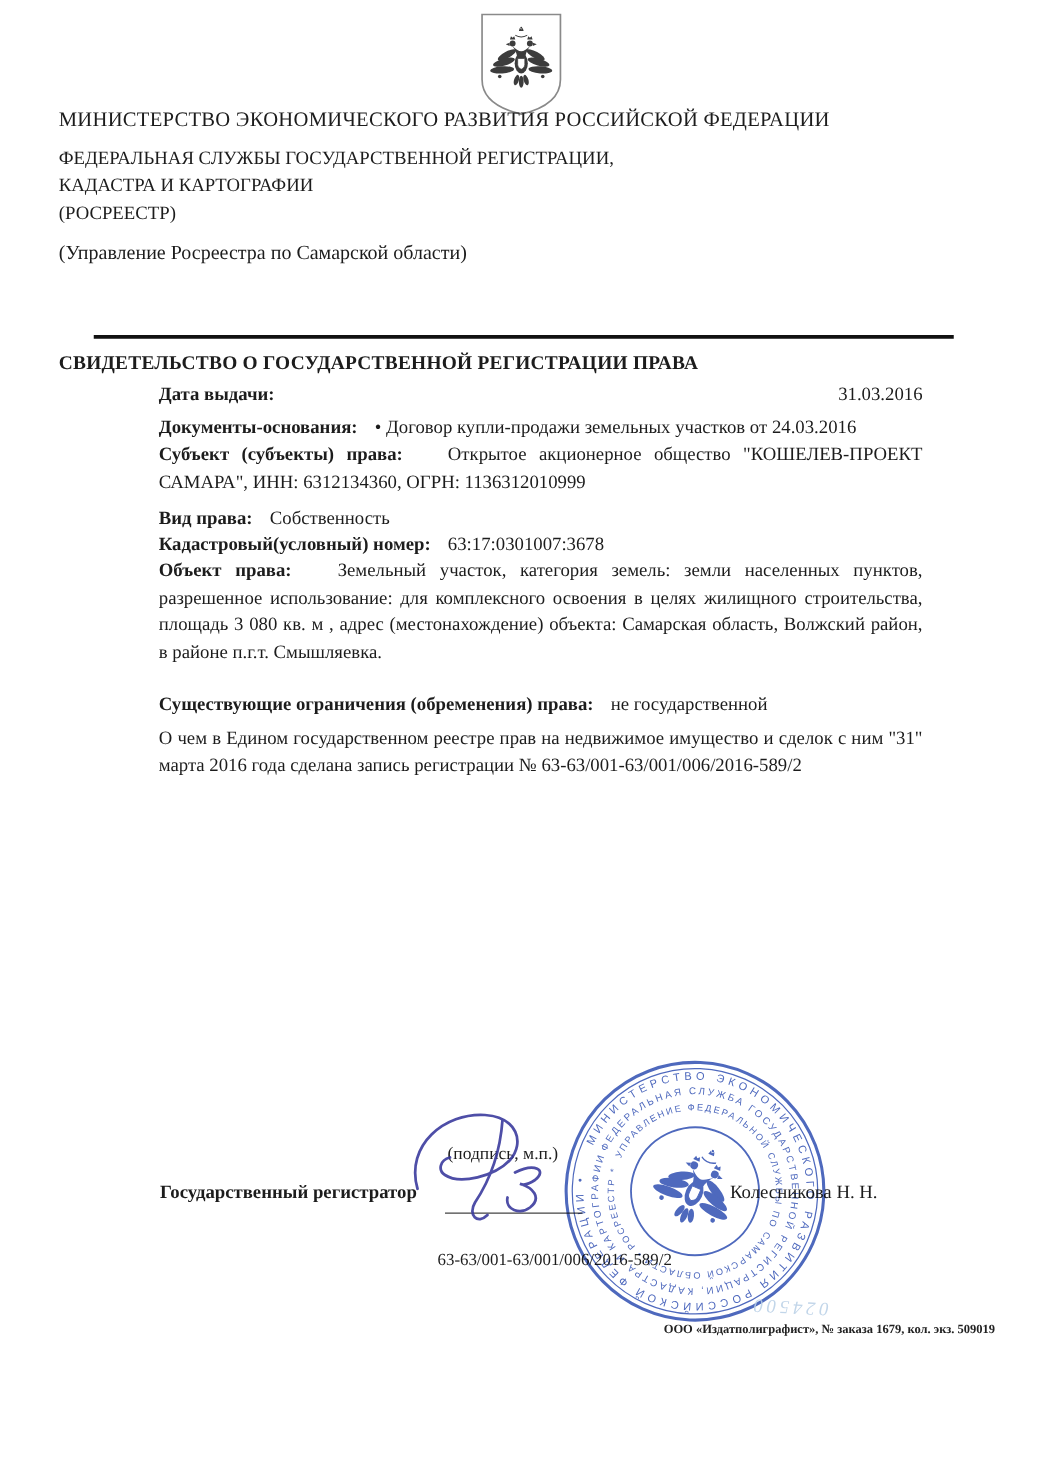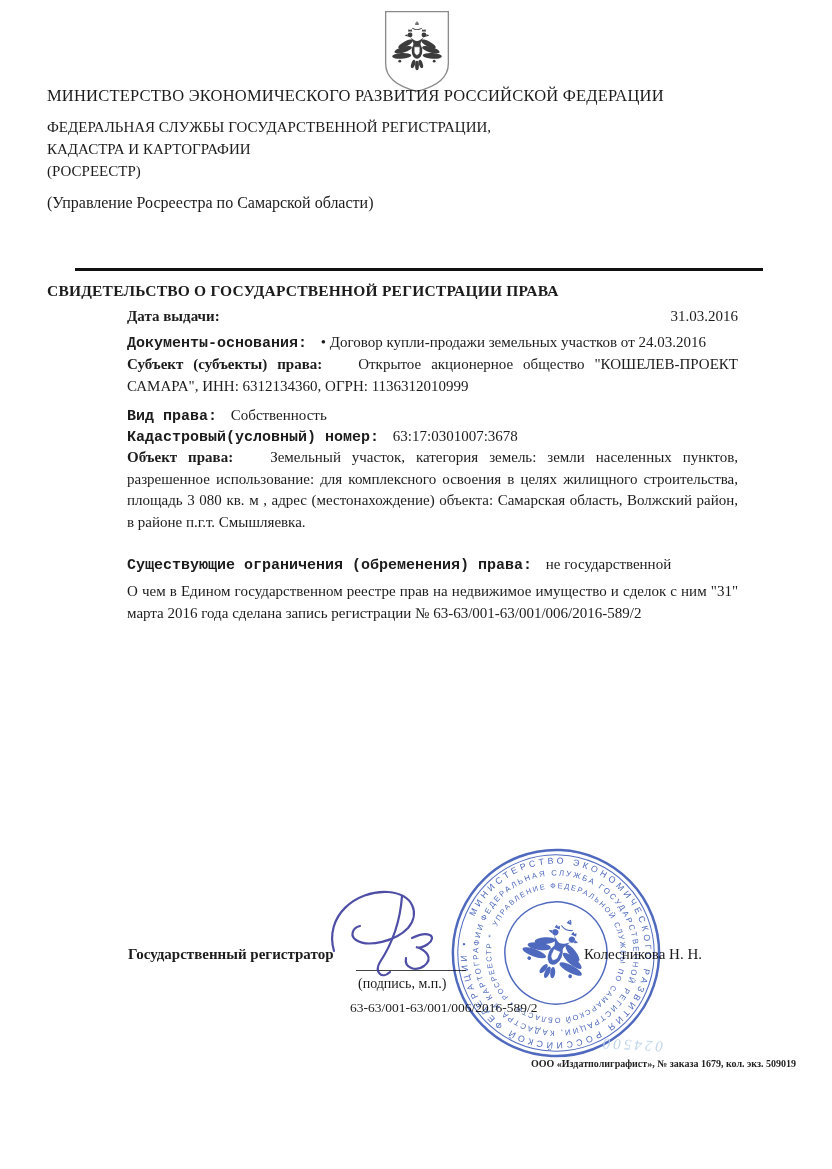--- a/index.html
+++ b/index.html
@@ -23,37 +23,37 @@
   .office{top:192px;font-size:16px;line-height:22px;}
 
   .rule{left:75px;top:268px;width:688px;height:3px;background:#111;}
 
   .doc-title{top:282px;font-size:15.5px;font-weight:bold;letter-spacing:.2px;}
 
   .body-col{left:127px;width:611px;font-size:15px;line-height:21.5px;}
   .row-flex{display:flex;justify-content:space-between;}
   b.lbl{font-weight:bold;}
   .just{text-align:justify;}
-  .lbl-gap{margin-right:10px;font-family:Liberation Mono, monospace;}
+  .lbl-gap{margin-right:10px;}
   .lbl-gap-wide{margin-right:26px;}
 
   .r-date{top:306px;}
   .r-basis{top:332px;}
   .r-subject{top:354px;}
   .r-vid{top:405px;}
   .r-cad{top:426px;}
   .r-object{top:447px;}
   .r-restrict{top:554px;}
   .r-record{top:581px;}
 
   
   .registrar-label{left:128px;top:946px;font-size:15px;font-weight:bold;}
   .registrar-name{left:584px;top:946px;font-size:15px;text-align:center;}
   .sig-line{left:356px;top:950px;width:110px;height:20px;border-bottom:1.2px solid #444;}
-  .sig-caption{left:358px;top:976px;font-size:14px;}
+  .sig-caption{left:358px;top:916px;font-size:14px;}
   .reg-number{left:350px;top:1000px;font-size:13.5px;}
 
   .signature-svg{left:316px;top:876px;width:160px;height:130px;}
   .stamp-svg{left:448px;top:845px;width:216px;height:216px;mix-blend-mode:multiply;opacity:.92;}
   .stamp-svg text{font-family:"Liberation Sans", sans-serif;fill:var(--stamp-ink);}
   .ringA-t{font-size:9px;letter-spacing:3.4px;}
   .ringB-t{font-size:8px;letter-spacing:2px;}
   .ringC-t{font-size:7.5px;letter-spacing:1.6px;}
 
   .watermark{left:600px;top:1036px;font-size:15px;font-style:italic;color:#b8cfe6;

